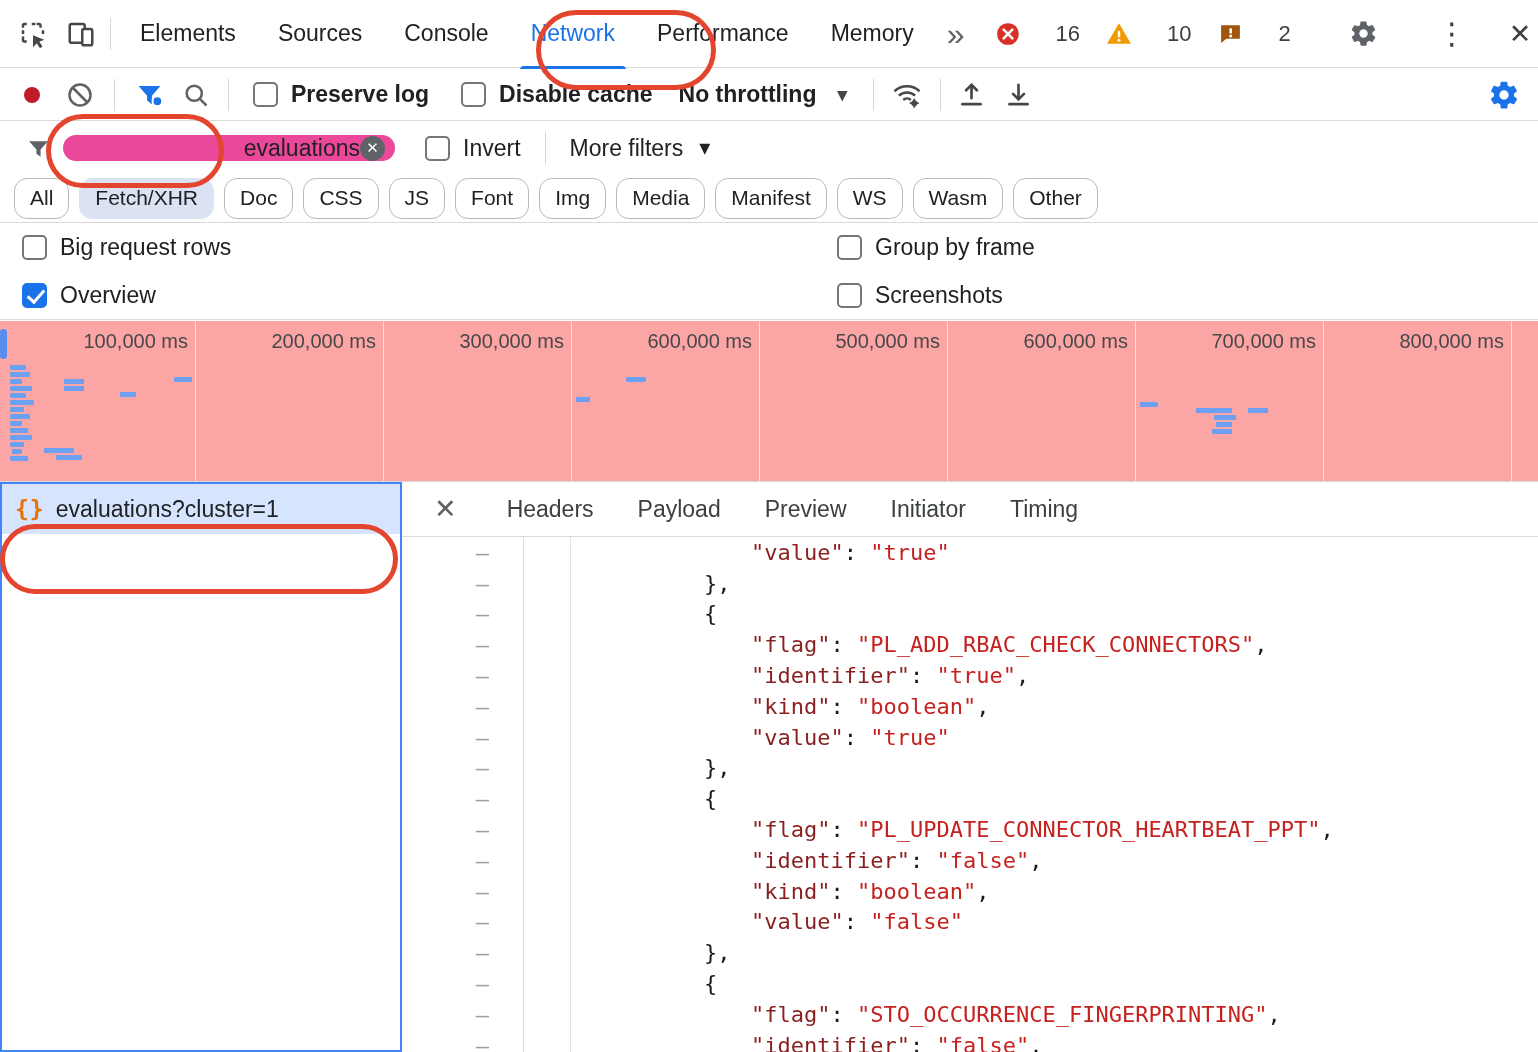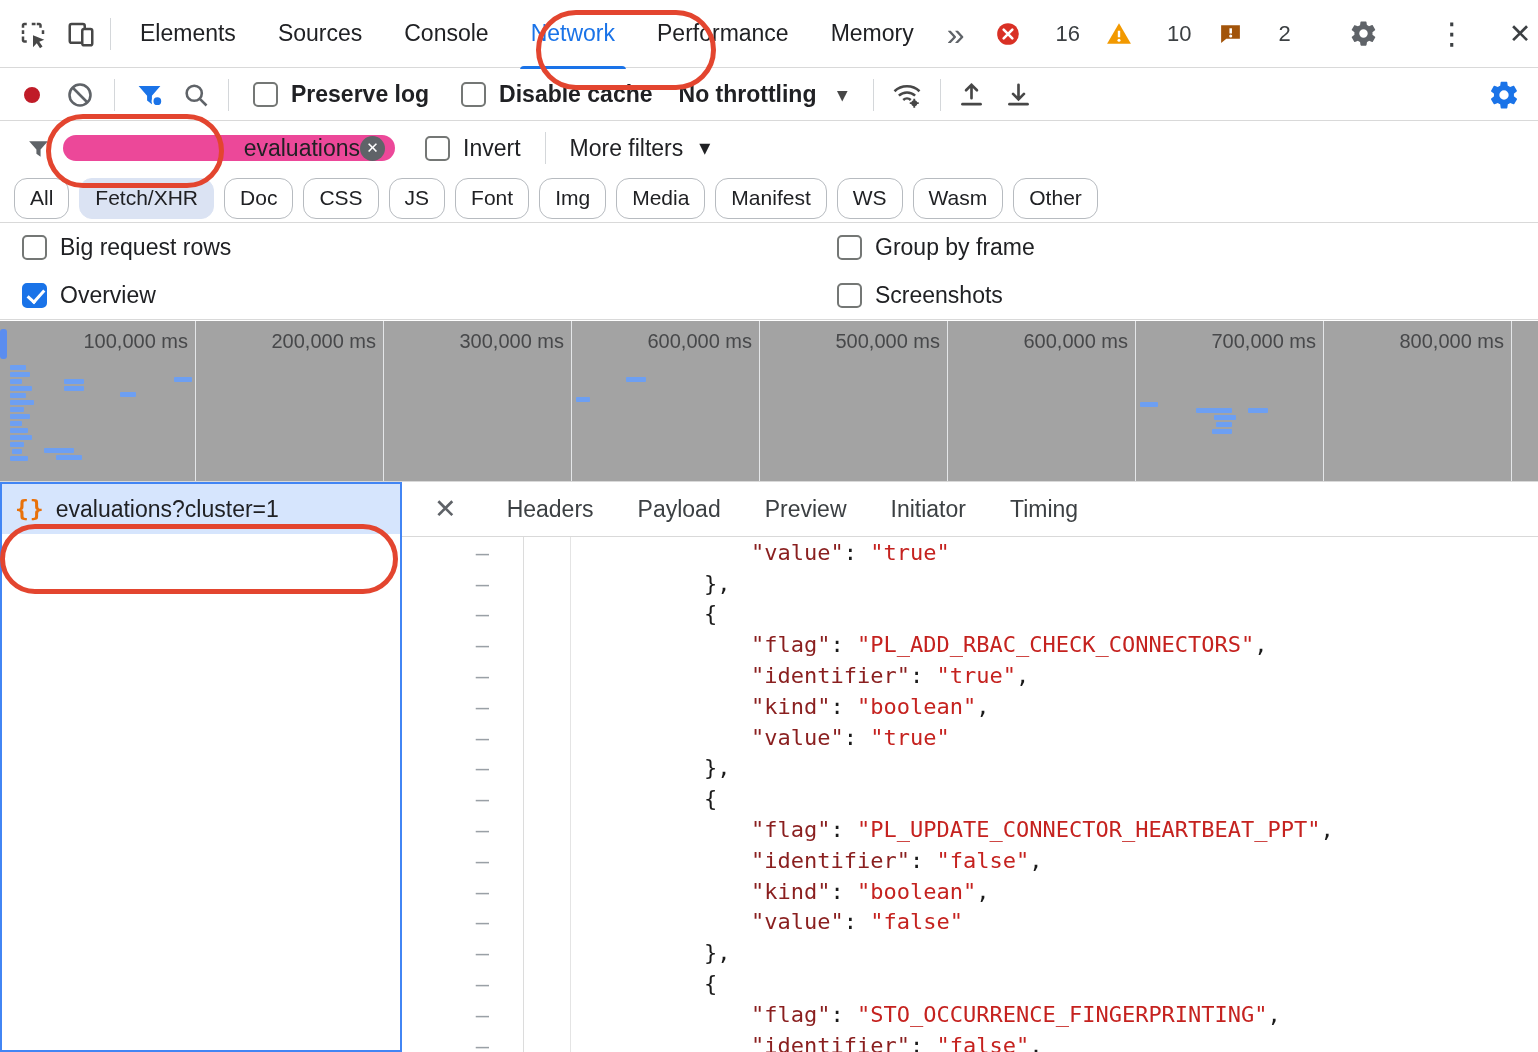--- a/index.html
+++ b/index.html
@@ -61,21 +61,21 @@
   .chip.sel{background:var(--selected_chip_bg);border-color:var(--selected_chip_bg);}
 
   
   .optrow{position:absolute;left:0;right:0;height:48px;display:flex;align-items:center;background:#fff;}
   .optrow .col-l{margin-left:22px;}
   .optrow .col-r{position:absolute;left:809px;margin-left:28px;}
   #optrow1{top:223px;}
   #optrow2{top:271px;border-bottom:1px solid #d9d9d9;height:49px;}
 
   
-  .timeline{position:absolute;top:321px;left:0;right:0;height:161px;background:#a3a3a3;border-bottom:1px solid #d9d9d9;overflow:hidden;}
+  .timeline{position:absolute;top:321px;left:0;right:0;height:161px;background:#fca5a5;border-bottom:1px solid #d9d9d9;overflow:hidden;}
   .vline{position:absolute;top:0;bottom:0;width:1px;background:#e4e6e8;}
   .tick{position:absolute;top:9px;font-size:20px;color:#47484a;transform:translateX(-100%);white-space:nowrap;}
   .bar{position:absolute;height:5px;background:var(--timeline_bar);border-radius:1px;}
   .tl-handle{position:absolute;left:0;top:8px;width:7px;height:30px;background:#5b8def;border-radius:3px;}
 
   
   .left-panel{position:absolute;top:482px;left:0;width:402px;bottom:0;background:#fff;border:2px solid #4285f4;}
   .lp-header{height:51px;border-bottom:1px solid #d9d9d9;display:flex;align-items:center;padding-left:20px;font-size:23px;color:#202124;}
   .req-row{height:50px;display:flex;align-items:center;gap:11px;padding-left:13px;font-size:23px;color:#202124;}
   .req-row.sel{background:var(--selected_row_bg);}

